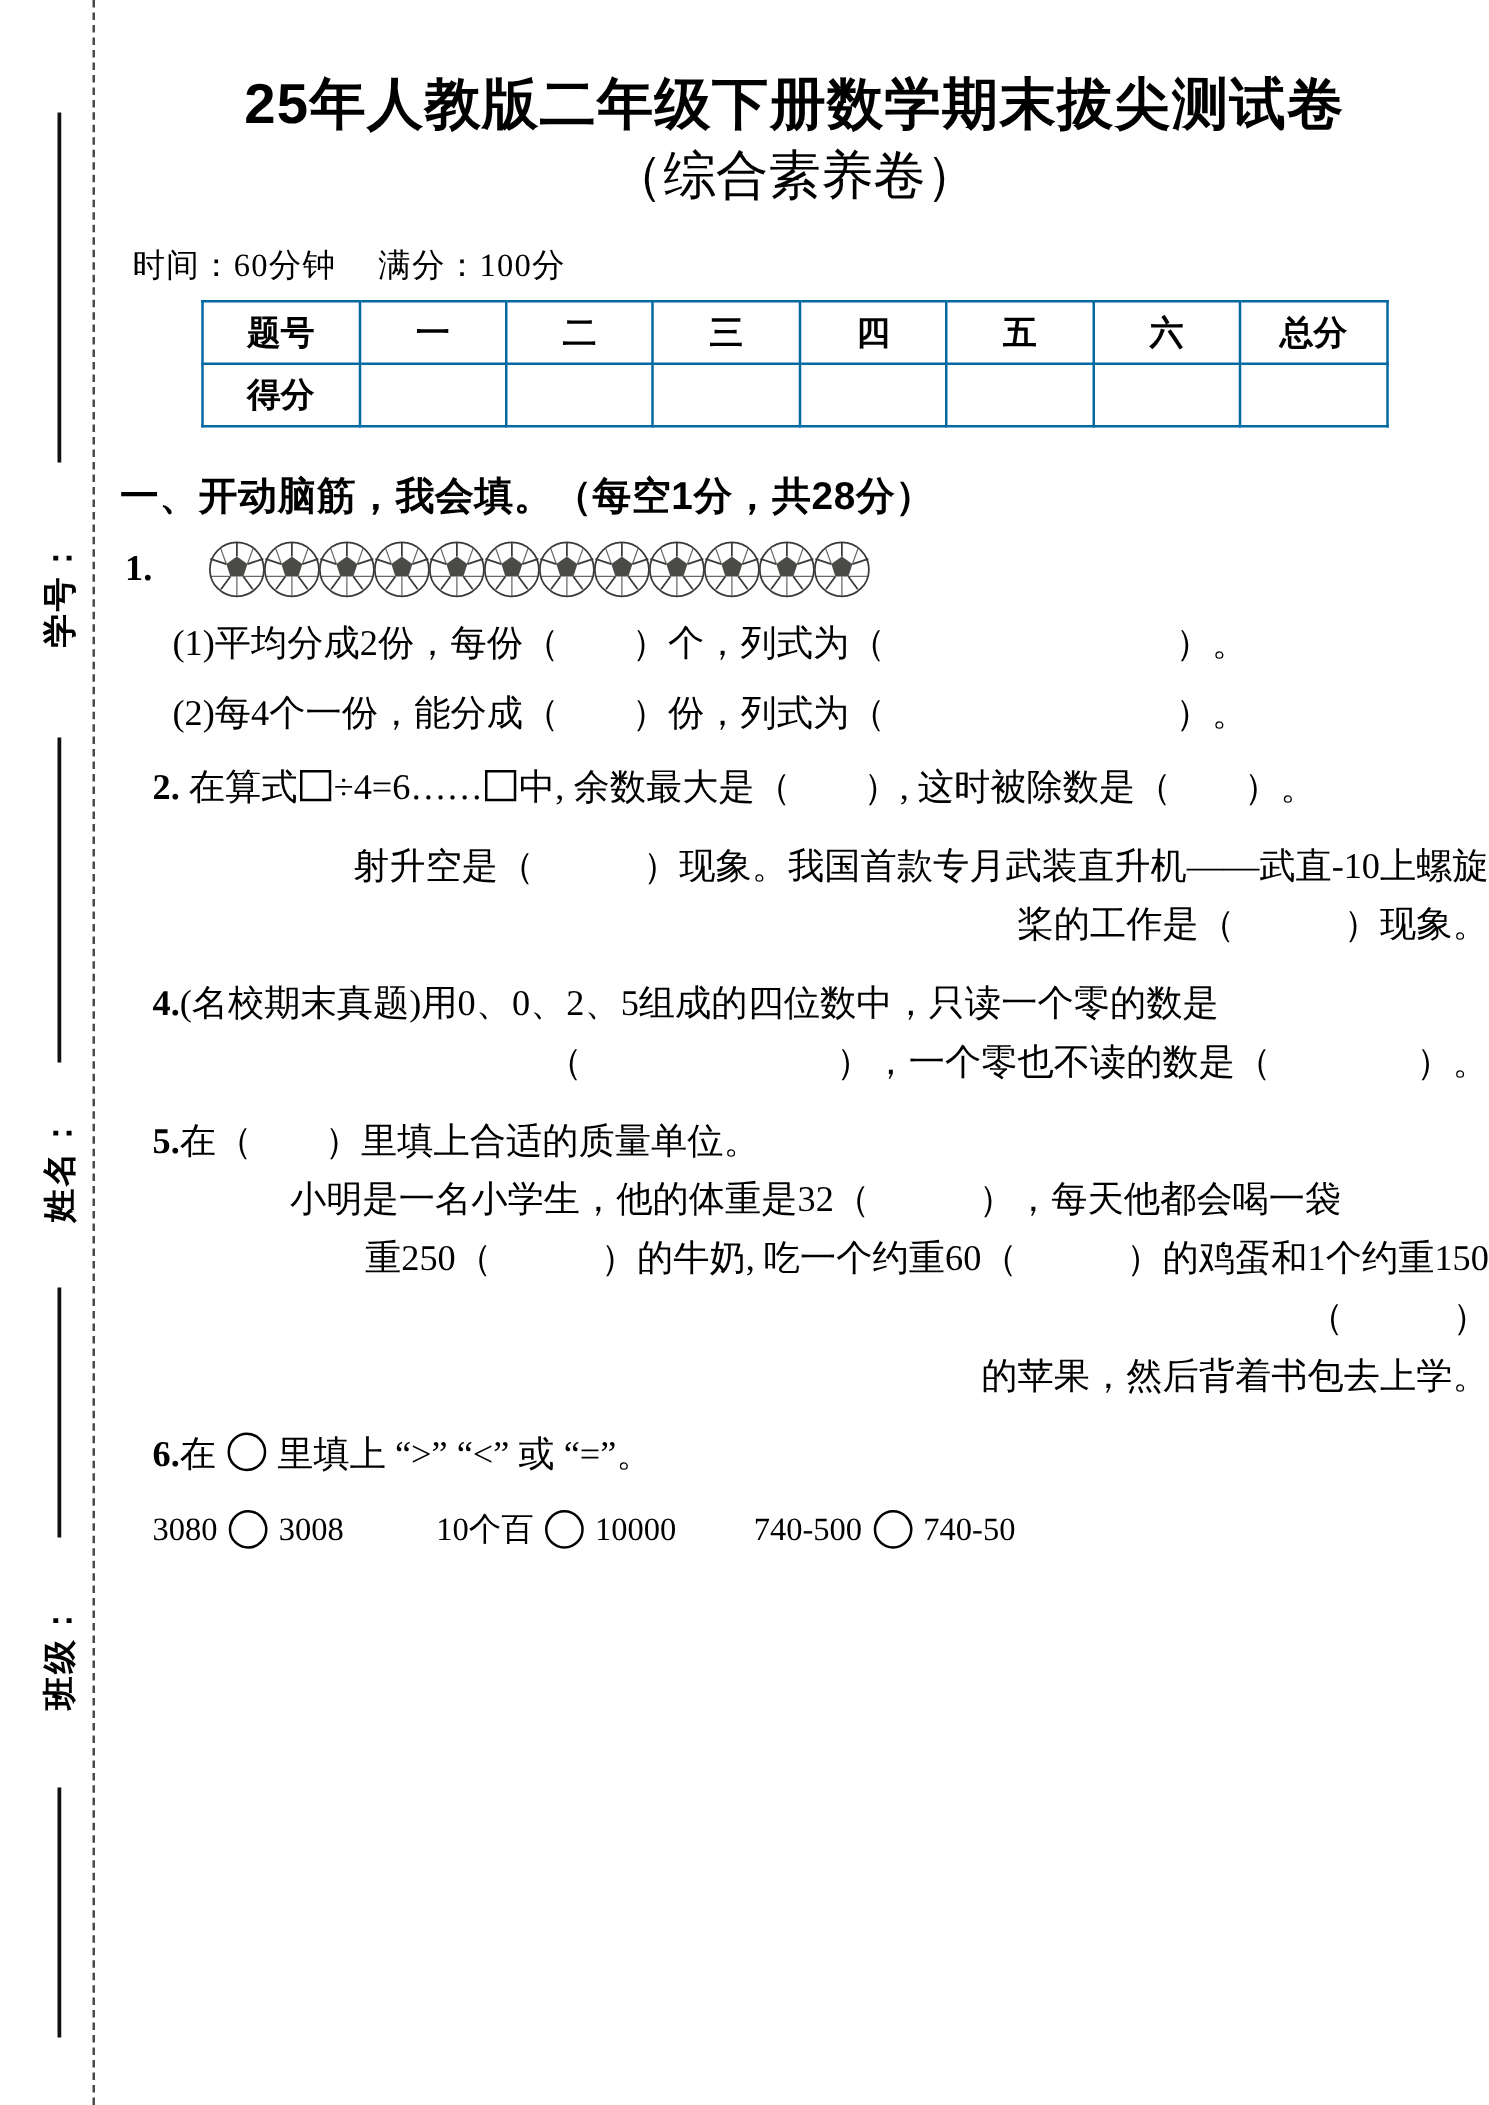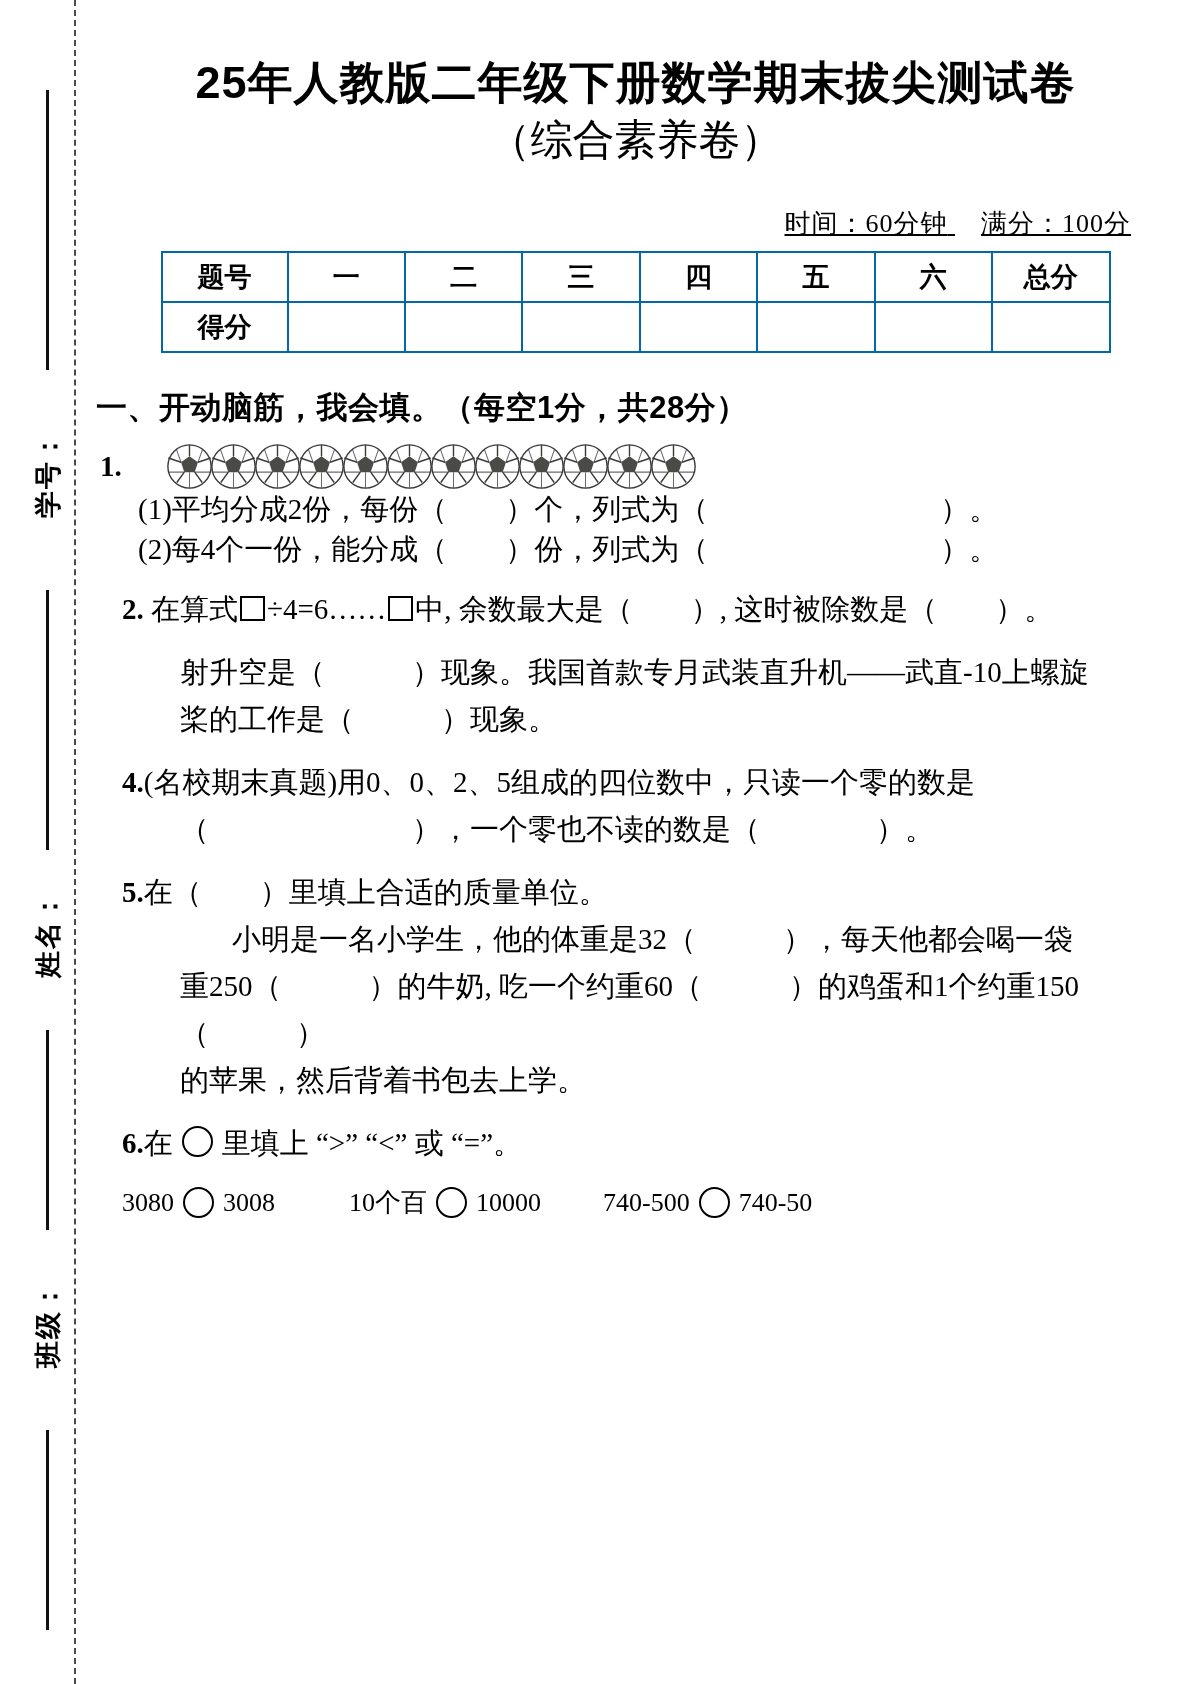--- a/index.html
+++ b/index.html
@@ -71,26 +71,25 @@
   .doc-subtitle {
     text-align: center;
     font-family: "Liberation Sans", "DejaVu Sans", sans-serif;
     font-weight: normal;
     font-size: 42px;
     line-height: 1.2;
     margin: 6px 0 0 0;
   }
 
   .exam-meta {
-    margin-top: 41px;
+    margin-top: 30px;
     padding-right: 60px;
-    text-align: right;
+    text-align: left;
     font-size: 26px;
     letter-spacing: 1px;
-    text-decoration: underline;
   }
   .exam-meta span { margin-left: 26px; }
 
   table.score-table {
     margin: 10px auto 0 auto;
     border-collapse: collapse;
     width: 950px;
     table-layout: fixed;
   }
   table.score-table td {
@@ -134,25 +133,26 @@
   .q1-num { font-size: 29px; font-weight: bold; width: 66px; }
   .balls { display: flex; align-items: center; }
   .ball {
     width: 47px;
     height: 47px;
     margin-right: -3px;
     display: block;
   }
   .q1-sub {
     margin-left: 58px;
+    margin-top: 16px;
     font-size: 29px;
   }
 
   .indent1 { margin-left: 42px; }
-  .indent2 { margin-left: 58px; }
+  .indent2 { margin-left: 58px; text-align: right; }
   .indent3 { margin-left: 110px; }
 
   .boxch {
     display: inline-block;
     width: 21px;
     height: 21px;
     border: 2px solid #000;
     vertical-align: -2px;
     margin: 0 2px;
   }

